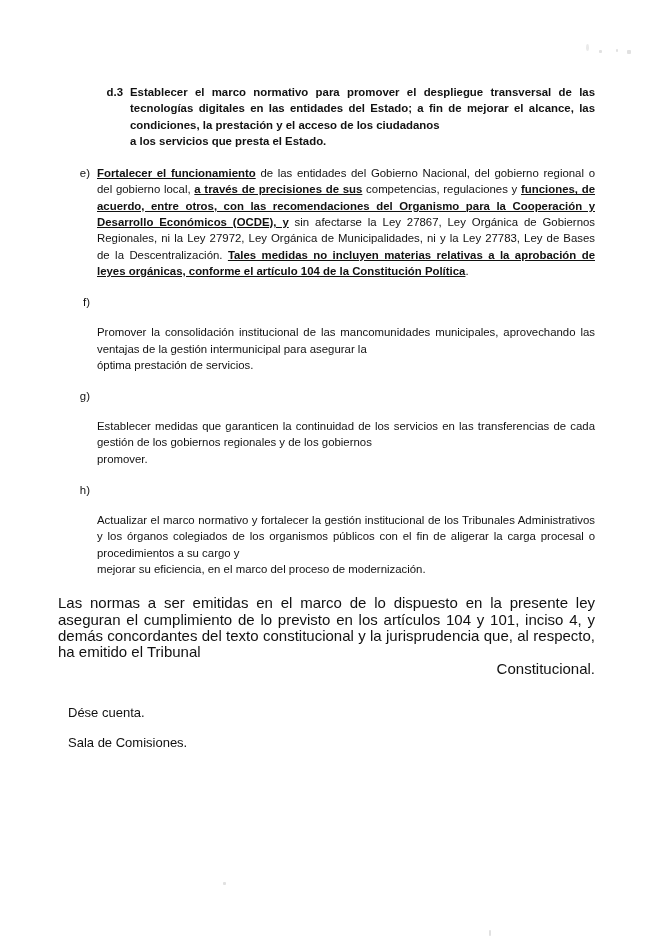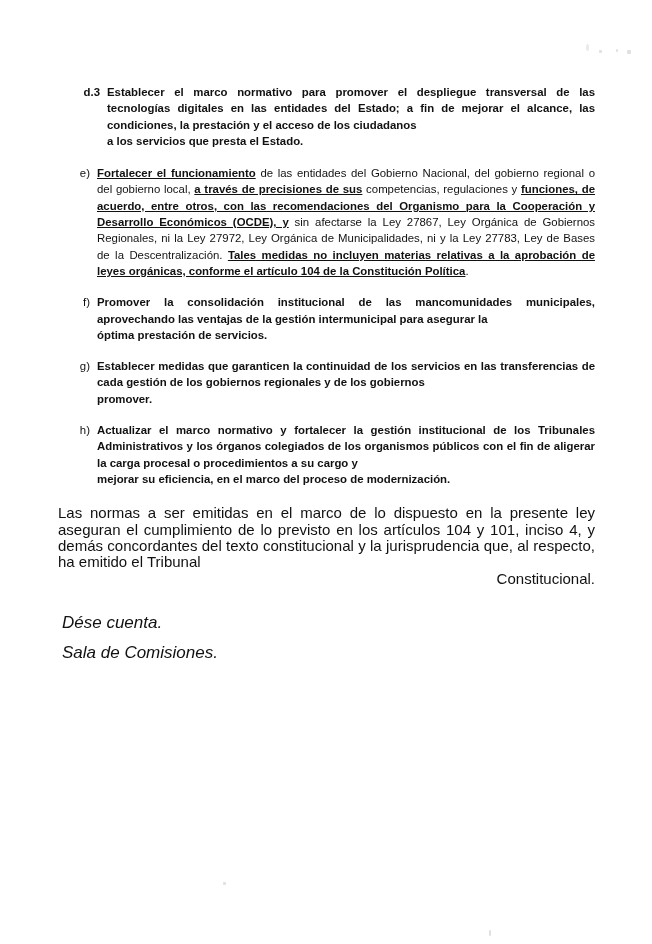--- a/index.html
+++ b/index.html
@@ -58,32 +58,32 @@
   }
   .item .body {
     flex: 1 1 auto;
     text-align: justify;
     text-justify: inter-word;
     hyphens: none;
   }
   .item .body > .lastline { text-align: left; }
 
   
-  .item-d3 { margin-left: 20px; margin-bottom: 16px; }
+  .item-d3 { margin-left: 43px; margin-bottom: 16px; }
   .item-d3 .marker { width: 22px; font-weight: bold; }
   .item-d3 .body { font-weight: bold; }
 
   
   .item-letter { margin-left: 10px; }
   .item-letter .marker { width: 22px; font-weight: normal; }
 
   .item-e .body { font-weight: normal; }
   .item-f .body,
   .item-g .body,
-  .item-h .body { font-weight: bold; }
+  .item-h .body { font-weight: normal; margin-top: 30px; }
 
   .item-e { margin-bottom: 15px; }
   .item-f { margin-bottom: 15px; }
   .item-g { margin-bottom: 15px; }
   .item-h { margin-bottom: 18px; }
 
   b, .b { font-weight: bold; text-decoration: underline; }
 
   
   .closing {
@@ -91,25 +91,24 @@
     line-height: 16.4px;
     text-align: justify;
     text-justify: inter-word;
     margin: 0 0 28px 0;
     width: 537px;
   }
   .closing .lastline { text-align: right; }
 
   
   .shortline {
-    font-size: 17px;
+    font-size: 13px;
     line-height: 16px;
-    margin: 0 0 14px 4px;
+    margin: 0 0 14px 10px;
     text-align: left;
-    font-style: italic;
   }
   .shortline.last { margin-bottom: 0; }
 </style>
 </head>
 <body>
 
 <div class="page">
 
   <div class="artifact" style="left:586px; top:44px; width:3px; height:7px;"></div>
   <div class="artifact sq" style="left:599px; top:50px; width:3px; height:3px;"></div>

